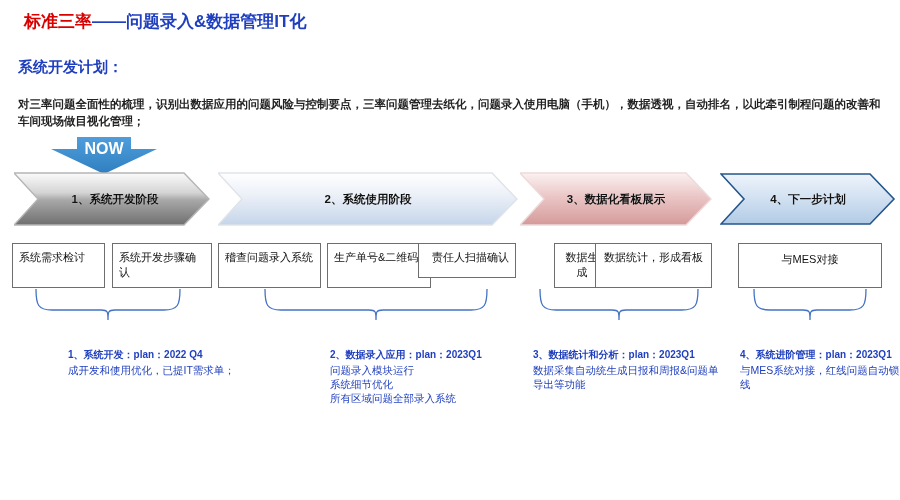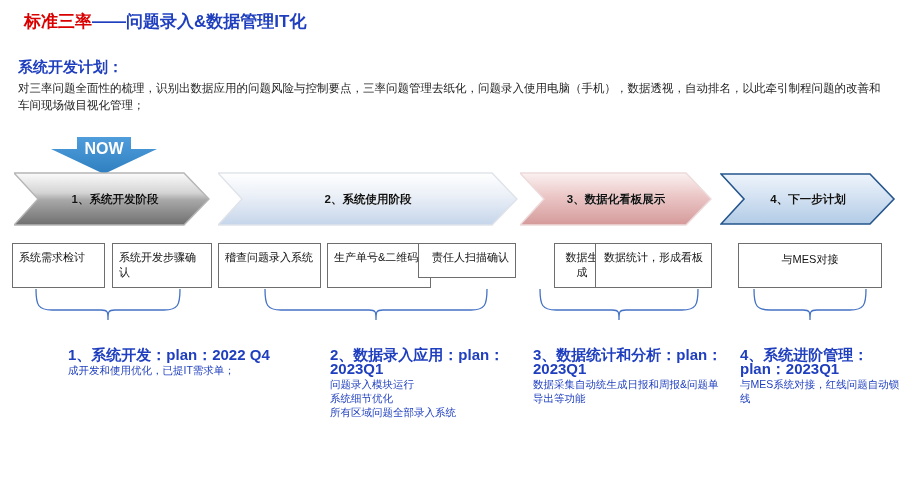--- a/index.html
+++ b/index.html
@@ -21,22 +21,22 @@
   }
   .title .red{color:#D90000;}
   .title .blue{color:#1F3FBF;}
 
   .subtitle{
     position:absolute;left:18px;top:58px;
     font-size:15px;font-weight:bold;color:#1F3FBF;
     white-space:nowrap;
   }
   .body-text{
-    position:absolute;left:18px;top:80px;width:872px;
-    font-size:11.5px;line-height:17px;color:#222;
+    position:absolute;left:18px;top:96px;width:872px;
+    font-size:11.5px;line-height:17px;color:#222;font-weight:bold;
   }
 
   
   .now-arrow{
     position:absolute;left:49px;top:137px;width:110px;height:38px;
   }
   .now-arrow svg{display:block;}
   .now-label{
     position:absolute;left:49px;top:140px;width:110px;
     text-align:center;font-size:16px;font-weight:bold;color:#ffffff;
@@ -70,21 +70,21 @@
     display:flex;justify-content:center;
     padding:8px;text-align:center;
   }
   .box.t-center{text-align:center;}
 
   
   .braces{position:absolute;left:0;top:0;width:900px;height:500px;pointer-events:none;}
 
   
   .note{position:absolute;color:#1F3FBF;font-size:10.5px;line-height:14px;}
-  .note .hd{font-weight:bold;font-size:15px;display:block;margin-bottom:1px;color:#1F3FBF;}
+  .note .hd{font-weight:bold;font-size:10px;display:block;margin-bottom:1px;color:#1F3FBF;}
   .note .ln{display:block;color:#1F3FBF;}
 </style>
 </head>
 <body>
 
 <div id="stage">
 
   <div class="title">
     <span class="red">标准三率</span><span class="blue">——问题录入&amp;数据管理IT化</span>
   </div>

